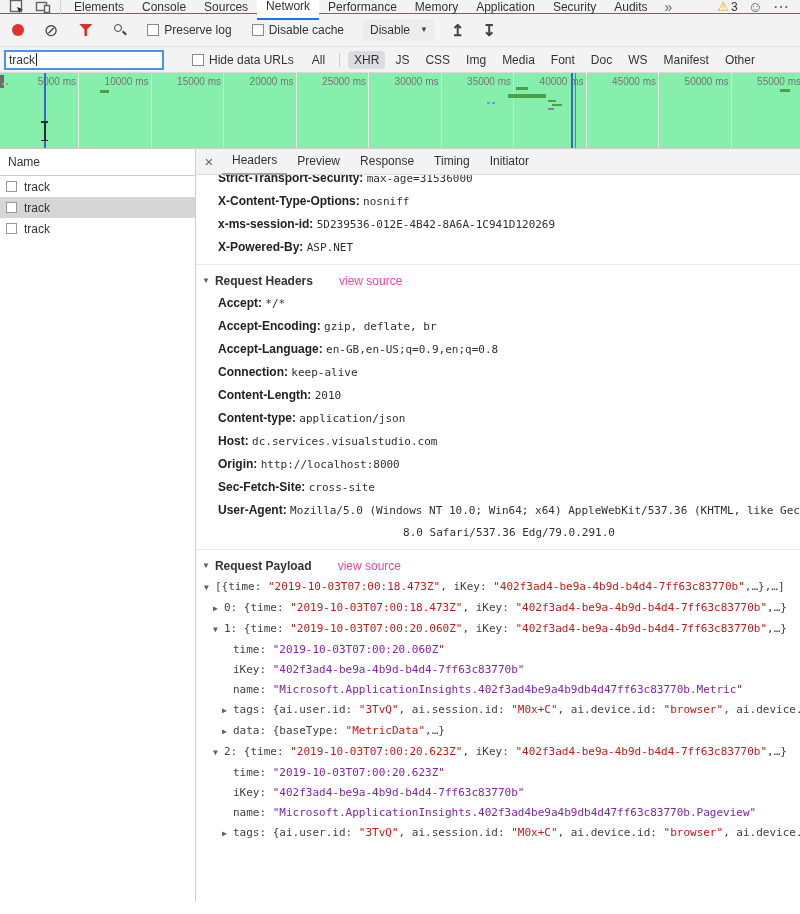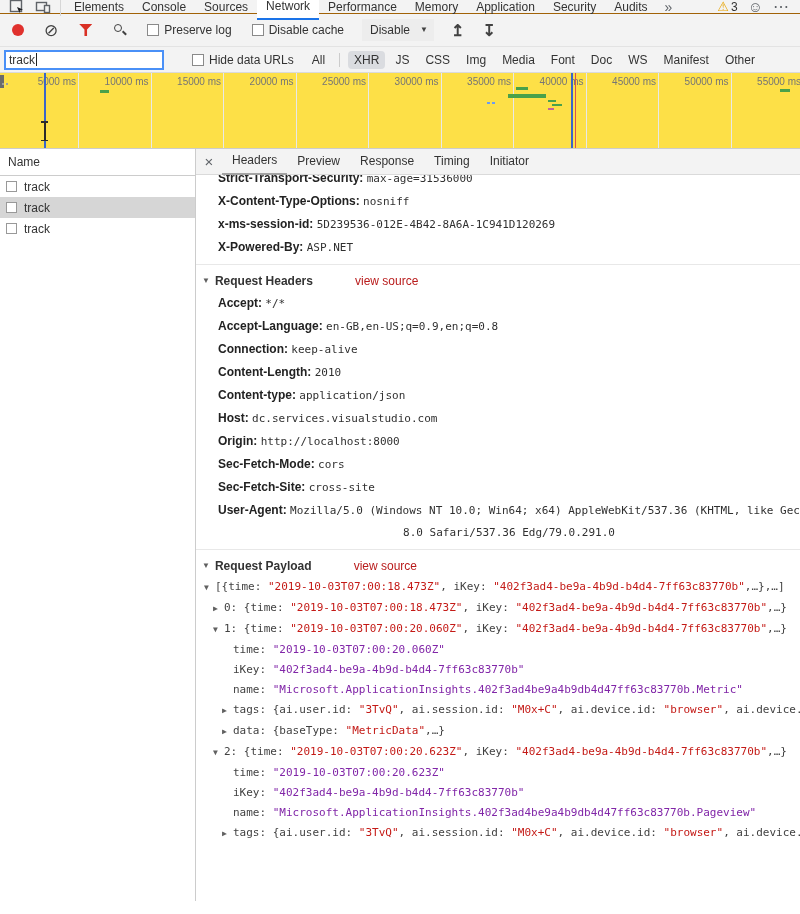--- a/index.html
+++ b/index.html
@@ -54,21 +54,21 @@
   .filter-input {
     width:160px; height:20px; background:#fff; border:2px solid #4a90f7;
     display:flex; align-items:center; padding:0 3px; margin-right:18px;
   }
   .filter-input .caret { width:1px; height:13px; background:#222; margin-left:1px; }
   .chip { padding:2px 6px; margin:0 2px; color:#333; border-radius:4px; }
   .chip.active { background:#dadce0; }
   .pipe { width:1px; height:14px; background:#ccc; margin:0 6px; }
 
   
-  .overview { position:relative; height:76px; background:#fde047; border-bottom:1px solid #ccc; overflow:hidden; }
+  .overview { position:relative; height:76px; background:#86efac; border-bottom:1px solid #ccc; overflow:hidden; }
   .gridline { position:absolute; top:0; bottom:0; width:1px; background:#e8e8e8; }
   .ticklabel { position:absolute; top:3px; transform:translateX(-100%); font-size:10px; color:#757575; padding-right:2px; white-space:nowrap; }
   .mark { position:absolute; }
   .vline { position:absolute; top:0; bottom:0; width:2px; }
   .ibeam-v { position:absolute; width:1.5px; background:#2b2b2b; }
   .ibeam-h { position:absolute; height:1.5px; background:#2b2b2b; }
 
   
   .main { display:flex; height:752px; }
   .left {
@@ -89,21 +89,21 @@
   .clip-top { margin-top:-8px; }
 
   .hrow { line-height:22px; padding-left:22px; white-space:nowrap; overflow:hidden; }
   .hname { font-weight:bold; color:#222; font-size:12px; }
   .hval { font-family:"DejaVu Sans Mono", monospace; font-size:11px; color:#303030; }
   .hcont { font-family:"DejaVu Sans Mono", monospace; font-size:11px; color:#303030; line-height:22px; padding-left:22px; white-space:nowrap; overflow:hidden;text-align:center; }
   .sep { border-top:1px solid #e8e8e8; margin:5px 0 5px 0; }
   .section-head { display:flex; align-items:center; line-height:22px; padding-left:6px; }
   .section-head .tri-s { font-size:8px; color:#5f5f5f; margin-right:5px; }
   .section-title { font-weight:bold; color:#333; }
-  .viewsource { color:#b91c1c; margin-left:42px; }
+  .viewsource { color:#ec4899; margin-left:26px; }
 
   .payload { font-family:"DejaVu Sans Mono", monospace; font-size:11px; }
   .prow { line-height:20px; white-space:pre; overflow:hidden; }
   .prow.ind0 { padding-left:8px; }
   .prow.ind1 { padding-left:17px; }
   .prow.ind2 { padding-left:26px; }
   .tri { display:inline-block; width:11px; font-size:8px; color:#616161; }
   .d { color:#424242; }
   .r { color:#c41a16; }
   .v { color:#8126a8; }
@@ -279,27 +279,27 @@
         </div>
 
       <div class="sep"></div>
       <div class="section-head">
         <span class="tri-s">▼</span>
         <span class="section-title">Request Headers</span>
         <span class="viewsource">view source</span>
       </div>
       <div id="req-headers">
           <div class="hrow"><span class="hname">Accept:</span><span> </span><span class="hval">*/*</span></div>
+          <div class="hrow"><span class="hname">Accept-Encoding:</span><span> </span><span class="hval">gzip, deflate, br</span></div>
           <div class="hrow"><span class="hname">Accept-Language:</span><span> </span><span class="hval">en-GB,en-US;q=0.9,en;q=0.8</span></div>
           <div class="hrow"><span class="hname">Connection:</span><span> </span><span class="hval">keep-alive</span></div>
           <div class="hrow"><span class="hname">Content-Length:</span><span> </span><span class="hval">2010</span></div>
           <div class="hrow"><span class="hname">Content-type:</span><span> </span><span class="hval">application/json</span></div>
           <div class="hrow"><span class="hname">Host:</span><span> </span><span class="hval">dc.services.visualstudio.com</span></div>
           <div class="hrow"><span class="hname">Origin:</span><span> </span><span class="hval">http://localhost:8000</span></div>
-          <div class="hrow"><span class="hname">Sec-Fetch-Mode:</span><span> </span><span class="hval">cors</span></div>
           <div class="hrow"><span class="hname">Sec-Fetch-Site:</span><span> </span><span class="hval">cross-site</span></div>
           <div class="hrow"><span class="hname">User-Agent:</span><span> </span><span class="hval">Mozilla/5.0 (Windows NT 10.0; Win64; x64) AppleWebKit/537.36 (KHTML, like Gecko)</span></div>
         </div>
       <div class="hcont">8.0 Safari/537.36 Edg/79.0.291.0</div>
 
       <div class="sep"></div>
       <div class="section-head">
         <span class="tri-s">▼</span>
         <span class="section-title">Request Payload</span>
         <span class="viewsource">view source</span>

